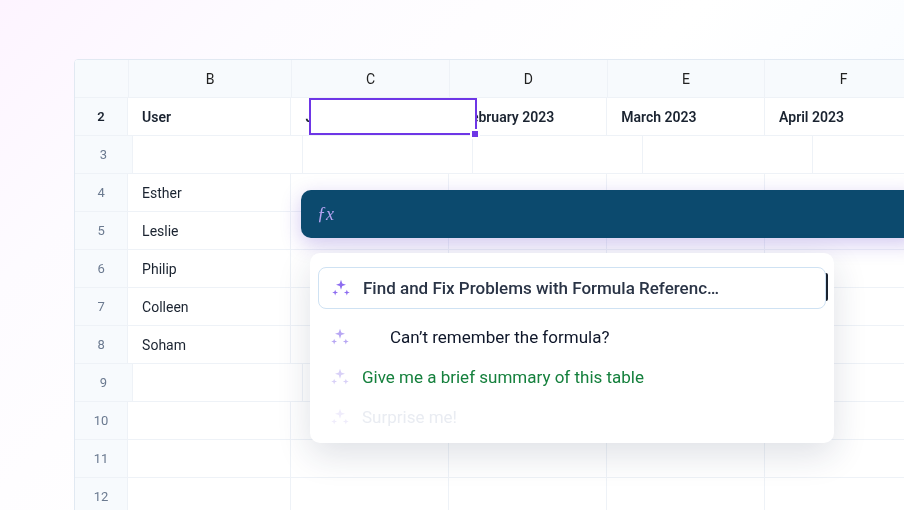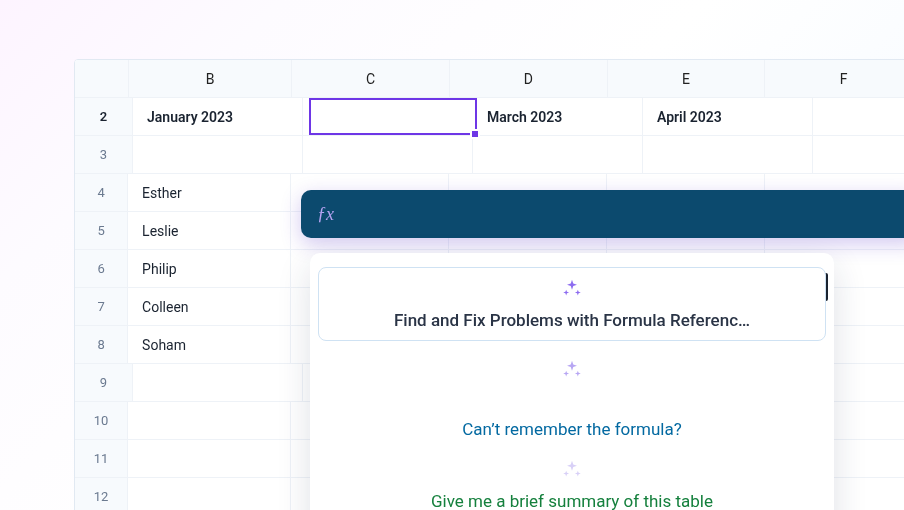--- a/index.html
+++ b/index.html
@@ -110,30 +110,29 @@
   .suggest-item {
     display: flex;
     align-items: center;
     gap: 12px;
     padding: 10px 12px;
     border-radius: 8px;
     font-size: 17px;
     color: #3c4a63;
     cursor: pointer;
     position: relative;
-    flex-direction: column;
   }
   .suggest-item.primary {
     border: 1px solid #cfe2f3;
     background: #fff;
     color: #2a3446;
     font-weight: 500;
     margin-bottom: 8px;
   }
-  .suggest-item.fade-1 { color: #0369a1; gap: 40px; }
+  .suggest-item.fade-1 { color: #0f172a; gap: 40px; }
   .suggest-item.fade-2 { color: #15803d; }
   .suggest-item.fade-3 { color: #e9ecf2; }
   .scroll-indicator {
     position: absolute;
     right: 6px;
     top: 20px;
     width: 4px;
     height: 28px;
     background: #1a2330;
     border-radius: 2px;
@@ -150,20 +149,21 @@
     <div class="cell rownum"></div>
     <div class="cell col-B">B</div>
     <div class="cell col-C">C</div>
     <div class="cell col-D">D</div>
     <div class="cell col-E">E</div>
     <div class="cell col-F">F</div>
   </div>
 
   <div class="row header-row">
     <div class="cell rownum">2</div>
+    <div class="cell col-B">User</div>
     <div class="cell col-C">January 2023</div>
     <div class="cell col-D">February 2023</div>
     <div class="cell col-E">March 2023</div>
     <div class="cell col-F">April 2023</div>
   </div>
 
   <div class="row data-row">
       <div class="cell rownum">3</div>
       <div class="cell col-C"></div>
       <div class="cell col-D"></div>

